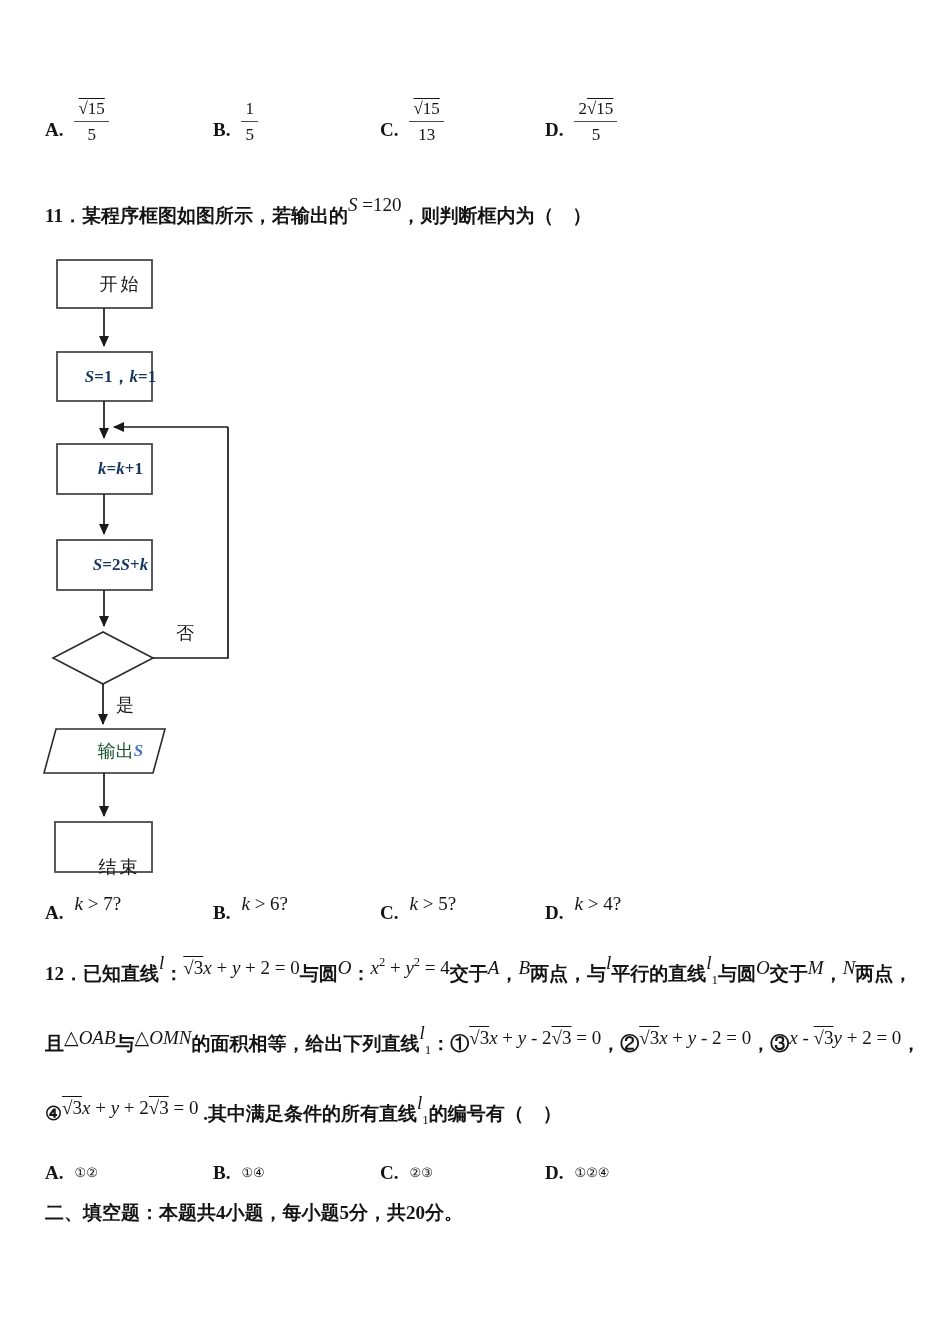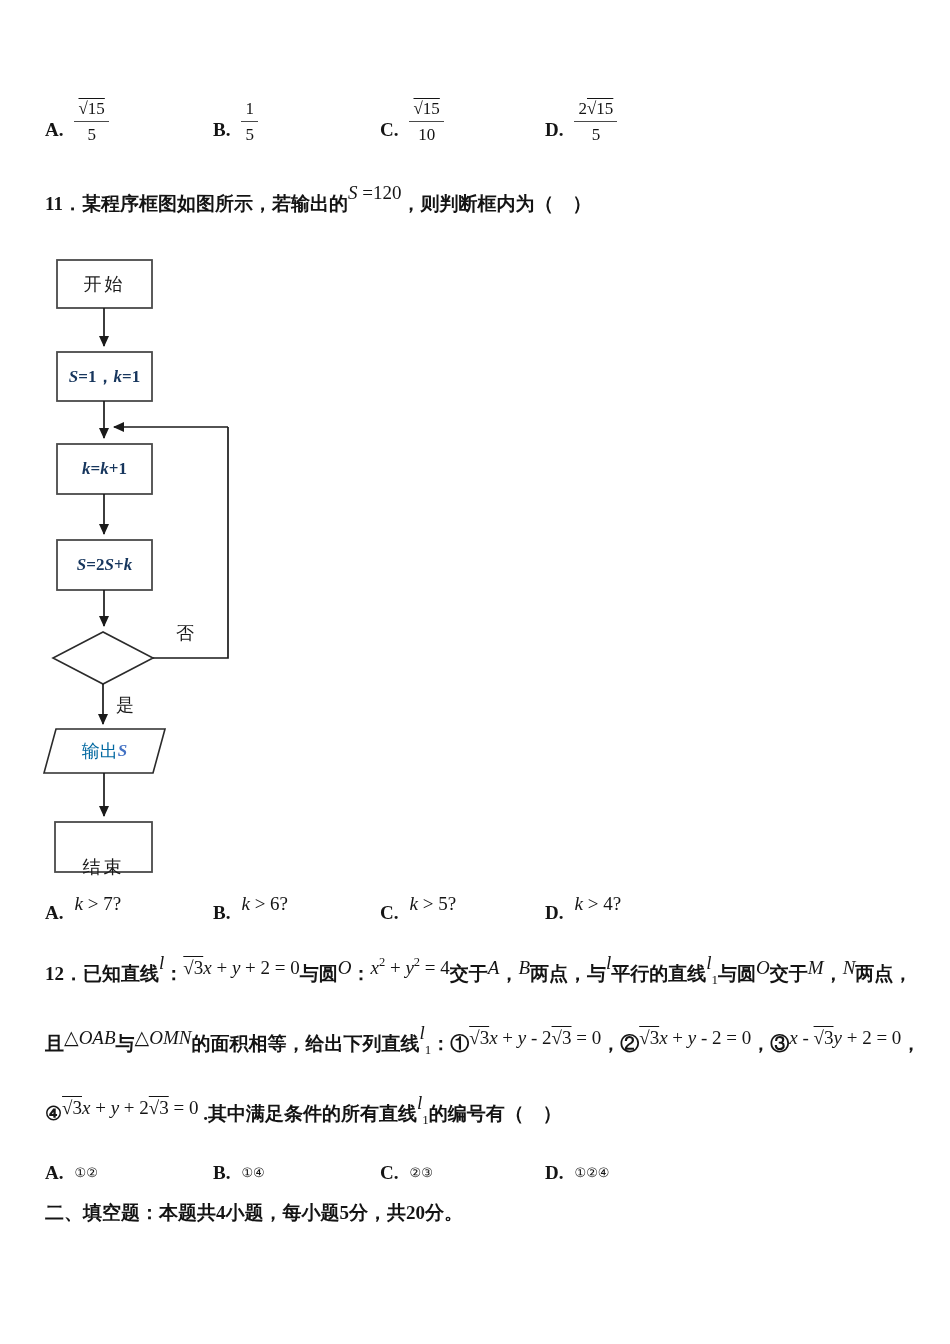--- a/index.html
+++ b/index.html
@@ -23,26 +23,26 @@
   .opt{position:absolute;display:flex;align-items:center;gap:11px;}
   .lbl{font-weight:bold;font-size:19px;}
   .frac{display:inline-flex;flex-direction:column;align-items:center;font-size:17px;line-height:25px;}
   .frac .num{border-bottom:1.5px solid #4a4a4a;padding:0 4px;}
   .opt1 .lbl{margin-top:16px;}
   .opt2 .val{font-size:19px;position:relative;top:-9px;}
   .opt3 .val{font-size:13px;}
   
   .flow{position:absolute;left:0;top:255px;width:300px;height:632px;}
   .flow svg{position:absolute;left:0;top:0;}
-  .fbox{position:absolute;display:flex;align-items:center;justify-content:center;font-size:17px;white-space:nowrap;}
+  .fbox{position:absolute;display:flex;align-items:center;justify-content:center;font-size:17px;white-space:nowrap;margin-left:16px;}
   .fterm{font-size:18px;color:#1a1a1a;letter-spacing:3px;}
   .fm{font-style:italic;font-weight:bold;color:#17365d;}
   .fu{font-weight:bold;color:#17365d;}
   .fs{font-style:italic;font-weight:bold;color:#4472c4;}
-  .cnf{color:#0369a1;font-size:18px;}
+  .cnf{color:#14532d;font-size:18px;}
   .flabel{position:absolute;font-size:18px;color:#1a1a1a;}
   .secline{font-weight:bold;}
 </style>
 </head>
 <body>
 
 <div class="optrow" style="top:96px;height:66px">
   <div class="opt opt1" style="left:45px">
     <span class="lbl">A.</span>
     <span class="frac">
@@ -54,33 +54,33 @@
     <span class="lbl">B.</span>
     <span class="frac">
       <span class="num"><span>1</span><span class="ol"></span></span>
       <span class="den">5</span>
     </span>
   </div>
   <div class="opt opt1" style="left:380px">
     <span class="lbl">C.</span>
     <span class="frac">
       <span class="num"><span></span><span class="ol">√15</span></span>
-      <span class="den">10</span>
+      <span class="den">13</span>
     </span>
   </div>
   <div class="opt opt1" style="left:545px">
     <span class="lbl">D.</span>
     <span class="frac">
       <span class="num"><span>2</span><span class="ol">√15</span></span>
       <span class="den">5</span>
     </span>
   </div>
 </div>
 
-<div class="line" style="top:188px"><span class="cn">11．某程序框图如图所示，若输出的</span><span class="m r2">S</span><span class="mu r2"> =120</span><span class="cn">，则判断框内为（　）</span></div>
+<div class="line" style="top:200px"><span class="cn">11．某程序框图如图所示，若输出的</span><span class="m r2">S</span><span class="mu r2"> =120</span><span class="cn">，则判断框内为（　）</span></div>
 
 <div class="flow">
   <svg width="300" height="632" viewBox="0 0 300 632">
     <defs>
       <marker id="arr" markerUnits="userSpaceOnUse" markerWidth="13" markerHeight="11" refX="10" refY="5" orient="auto">
         <path d="M0,0 L11,5 L0,10 Z" fill="#1a1a1a"></path>
       </marker>
     </defs>
     <rect x="57" y="5" width="95" height="48" fill="#ffffff" stroke="#4a4a4a" stroke-width="1.8"></rect>
     <line x1="104" y1="53" x2="104" y2="91" stroke="#1a1a1a" stroke-width="1.7" marker-end="url(#arr)"></line>

